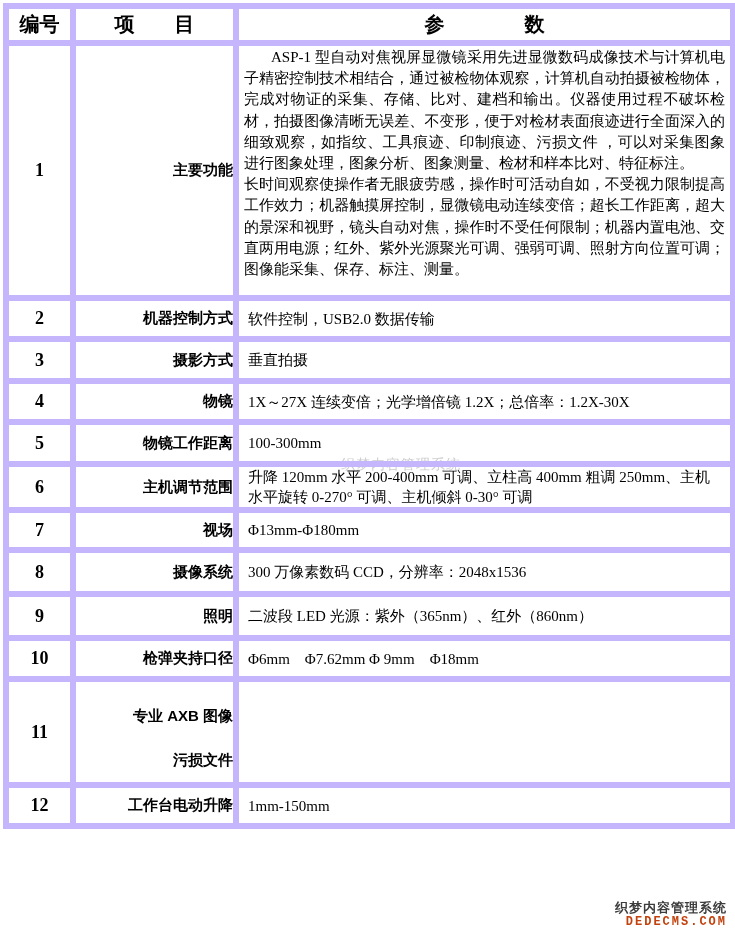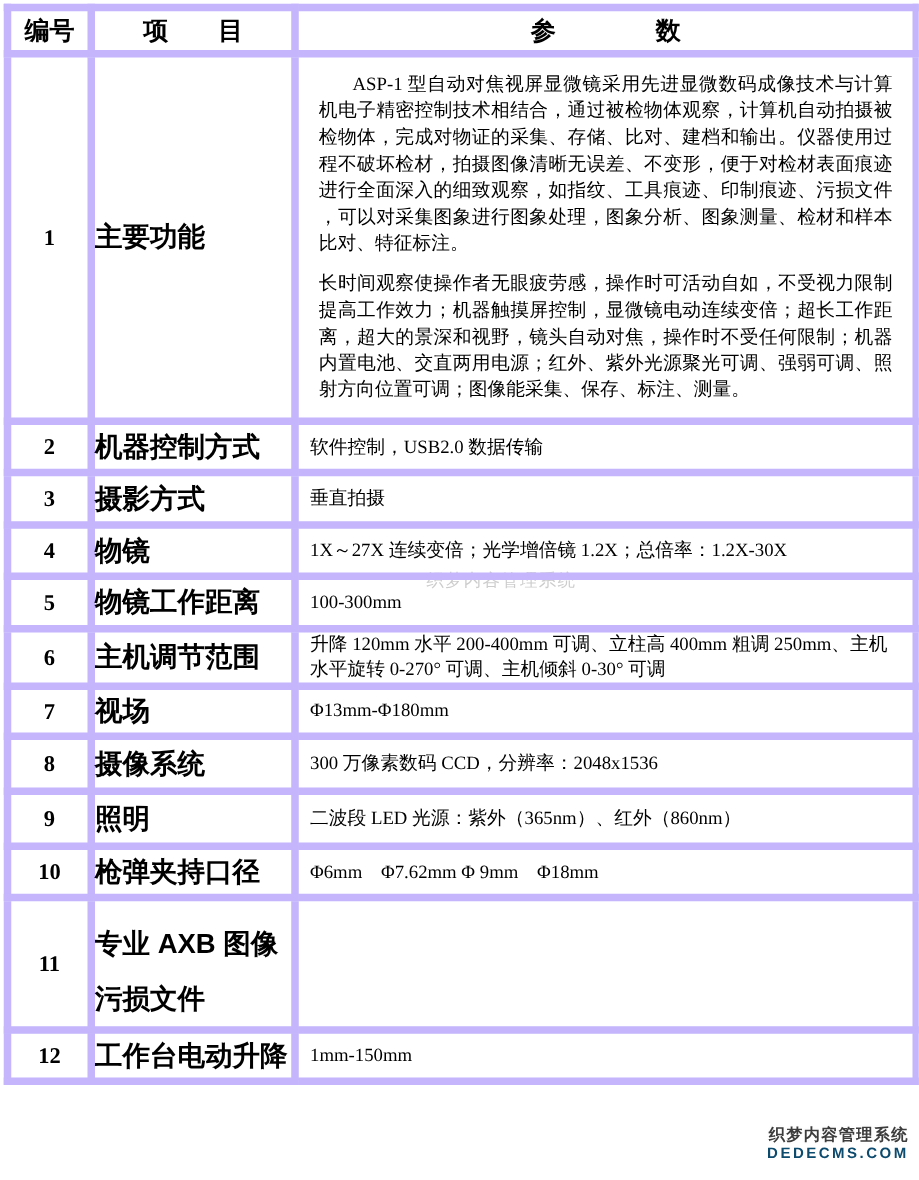--- a/index.html
+++ b/index.html
@@ -17,35 +17,35 @@
   }
   col.c-no{width:67px;}
   col.c-item{width:163px;}
   col.c-param{width:497px;}
   th{font-size:20px;font-weight:bold;font-family:"Liberation Sans",sans-serif;}
   td.no{
     text-align:center;font-family:"Liberation Serif",serif;
     font-weight:bold;font-size:18px;
   }
   td.item{
-    text-align:left;font-weight:bold;font-size:22px;
+    text-align:right;font-weight:bold;font-size:15px;
     font-family:"Liberation Sans",sans-serif;
   }
   td.item .two-line{line-height:44px;margin-top:12px;}
   td.param{
     text-align:left;font-size:15px;line-height:20px;
     font-family:"Liberation Serif",serif;
     padding-left:9px;padding-right:6px;
   }
   td.param-long{
     font-size:15px;line-height:21.2px;vertical-align:top;
     font-family:"Liberation Serif",serif;
     padding:1px 5px 0 5px;
   }
-  td.param-long p{margin:11px;text-align:justify;}
+  td.param-long p{margin:0;text-align:justify;}
   td.param-long p.indented{text-indent:1.8em;}
   tr.h-header{height:37px;}
   tr.h-r1{height:255px;}
   tr.h-r2{height:41px;}
   tr.h-r3{height:42px;}
   tr.h-r4{height:41px;}
   tr.h-r5{height:42px;}
   tr.h-r6{height:43px;}
   tr.h-r7{height:40px;}
   tr.h-r8{height:44px;}
@@ -62,22 +62,22 @@
     position:absolute;right:8px;top:901px;z-index:3;
     text-align:right;line-height:14px;
   }
   .corner-watermark .cn{
     font-size:13px;font-weight:bold;color:#3c3c3c;
     font-family:"Liberation Sans",sans-serif;
     text-shadow:-1px -1px 0 #fff,1px -1px 0 #fff,-1px 1px 0 #fff,1px 1px 0 #fff,0 0 2px #ddd;
     letter-spacing:1px;
   }
   .corner-watermark .en{
-    font-size:12px;font-weight:bold;color:#0c4a6e;
-    font-family:Liberation Sans, sans-serif;
+    font-size:12px;font-weight:bold;color:#c2410c;
+    font-family:Liberation Mono, monospace;
     text-shadow:-1px -1px 0 #fff,1px -1px 0 #fff,-1px 1px 0 #fff,1px 1px 0 #fff,0 0 2px #ddd;
     letter-spacing:2px;
   }
 </style>
 </head>
 <body>
 
 <div class="inline-watermark">织梦内容管理系统</div>
 
 <table class="spec-table">

